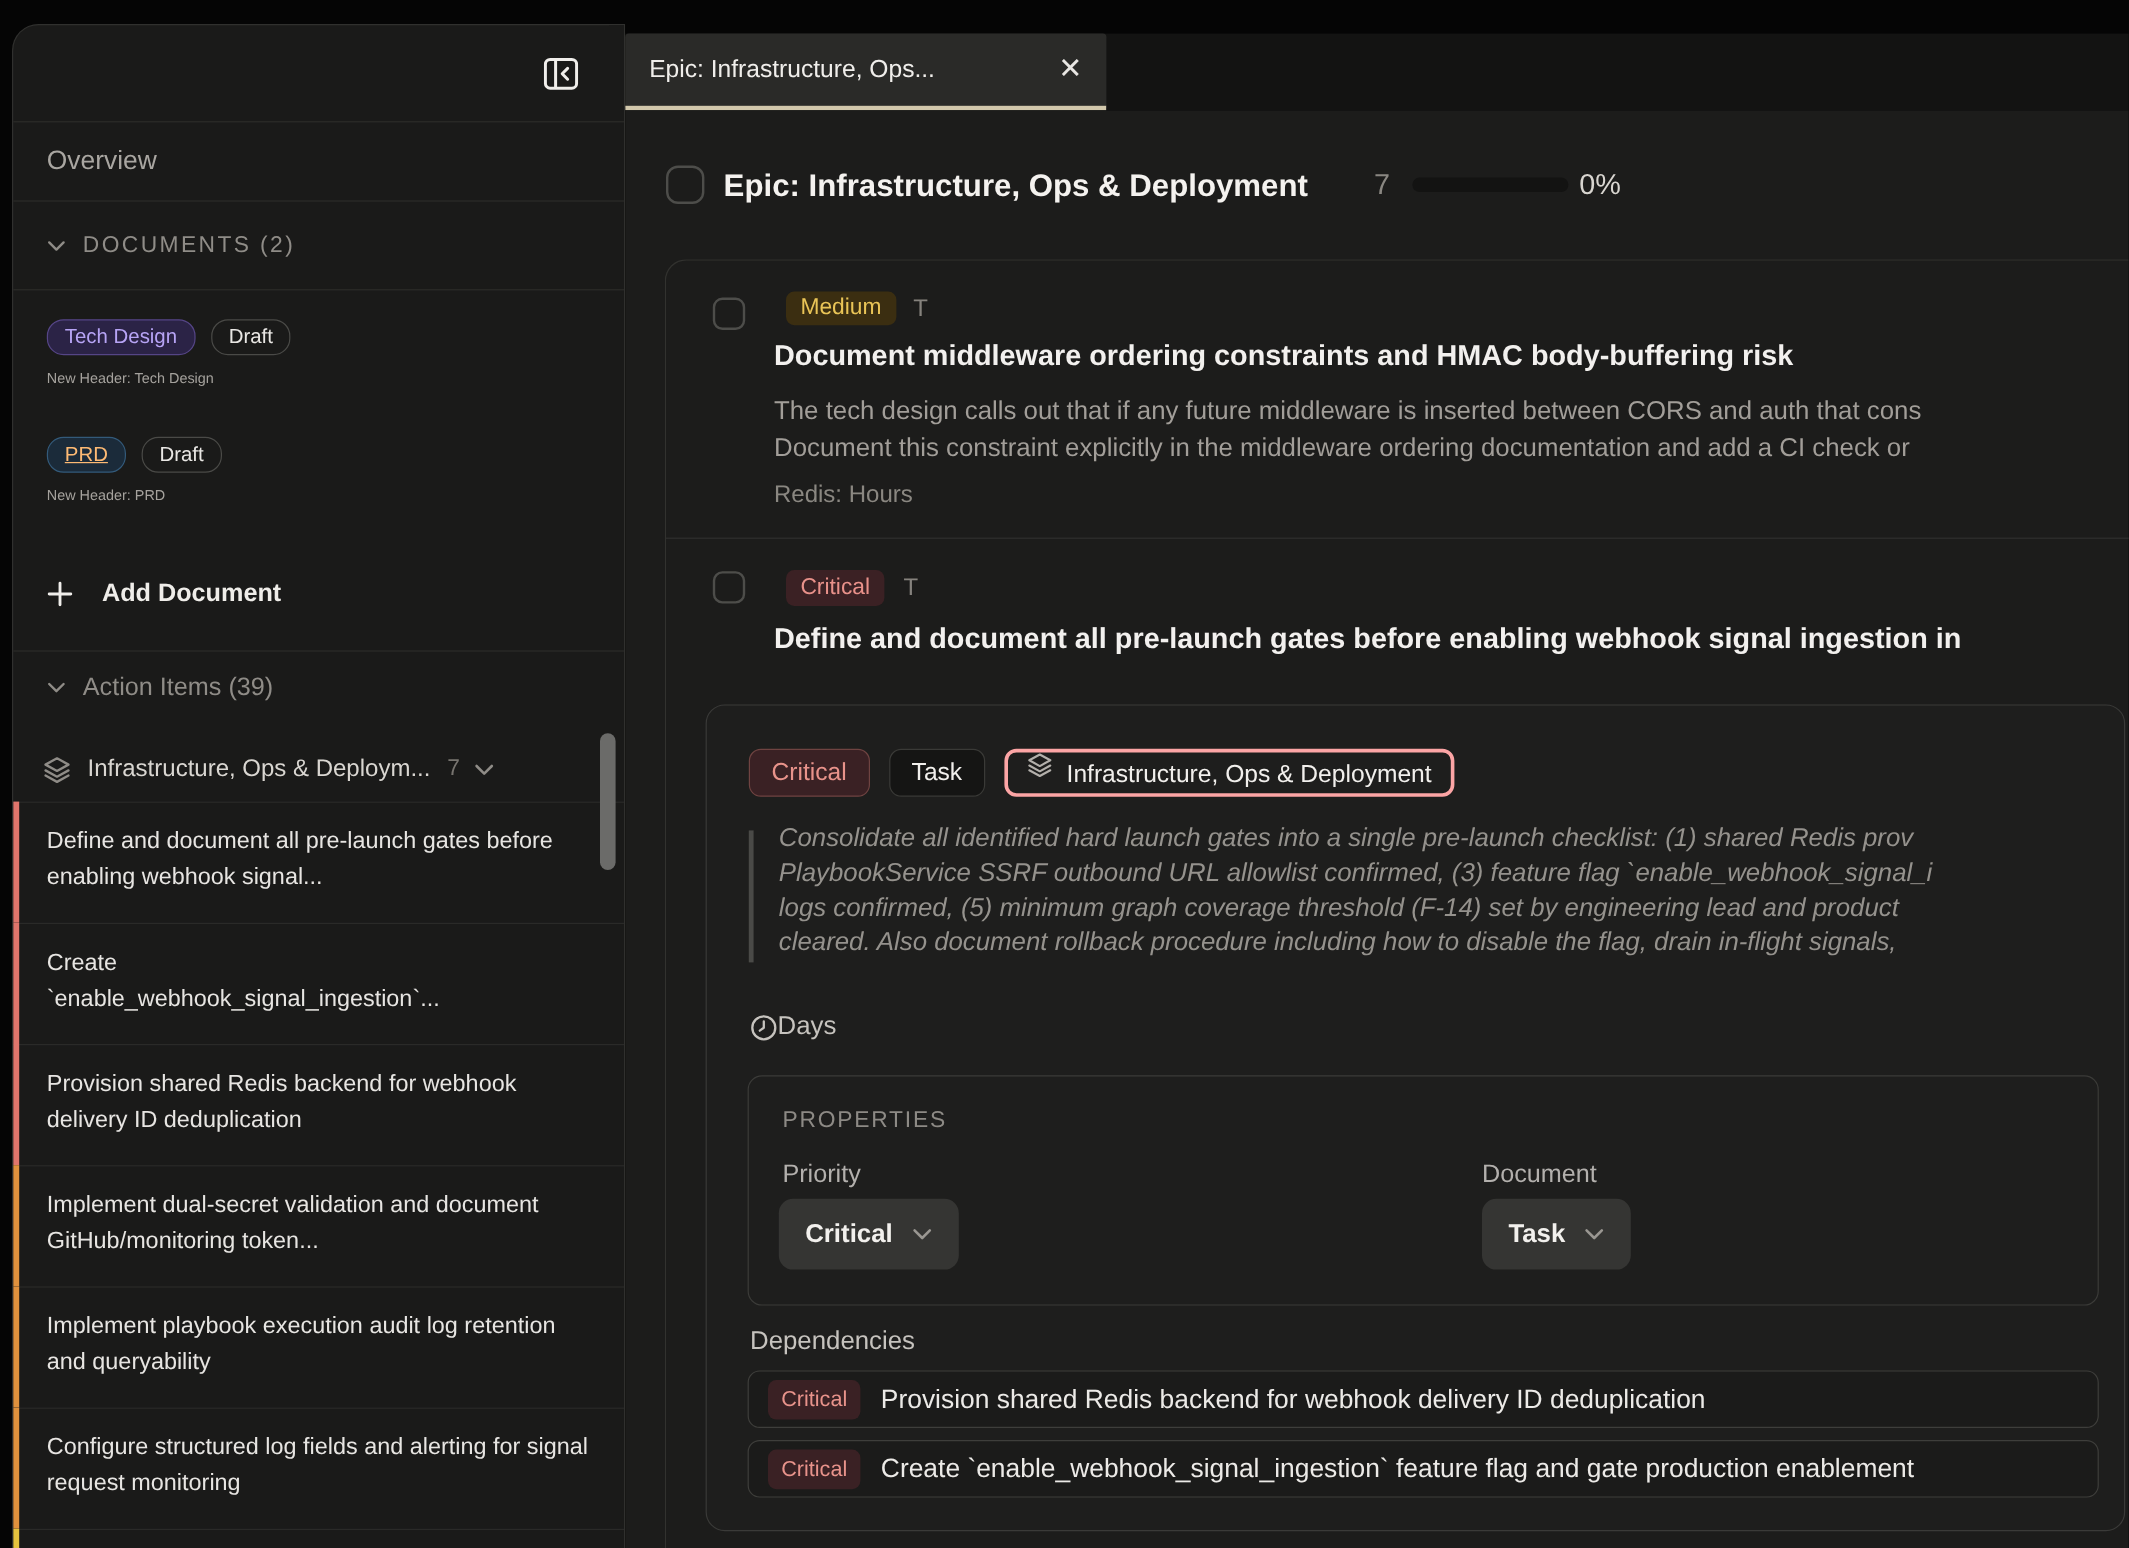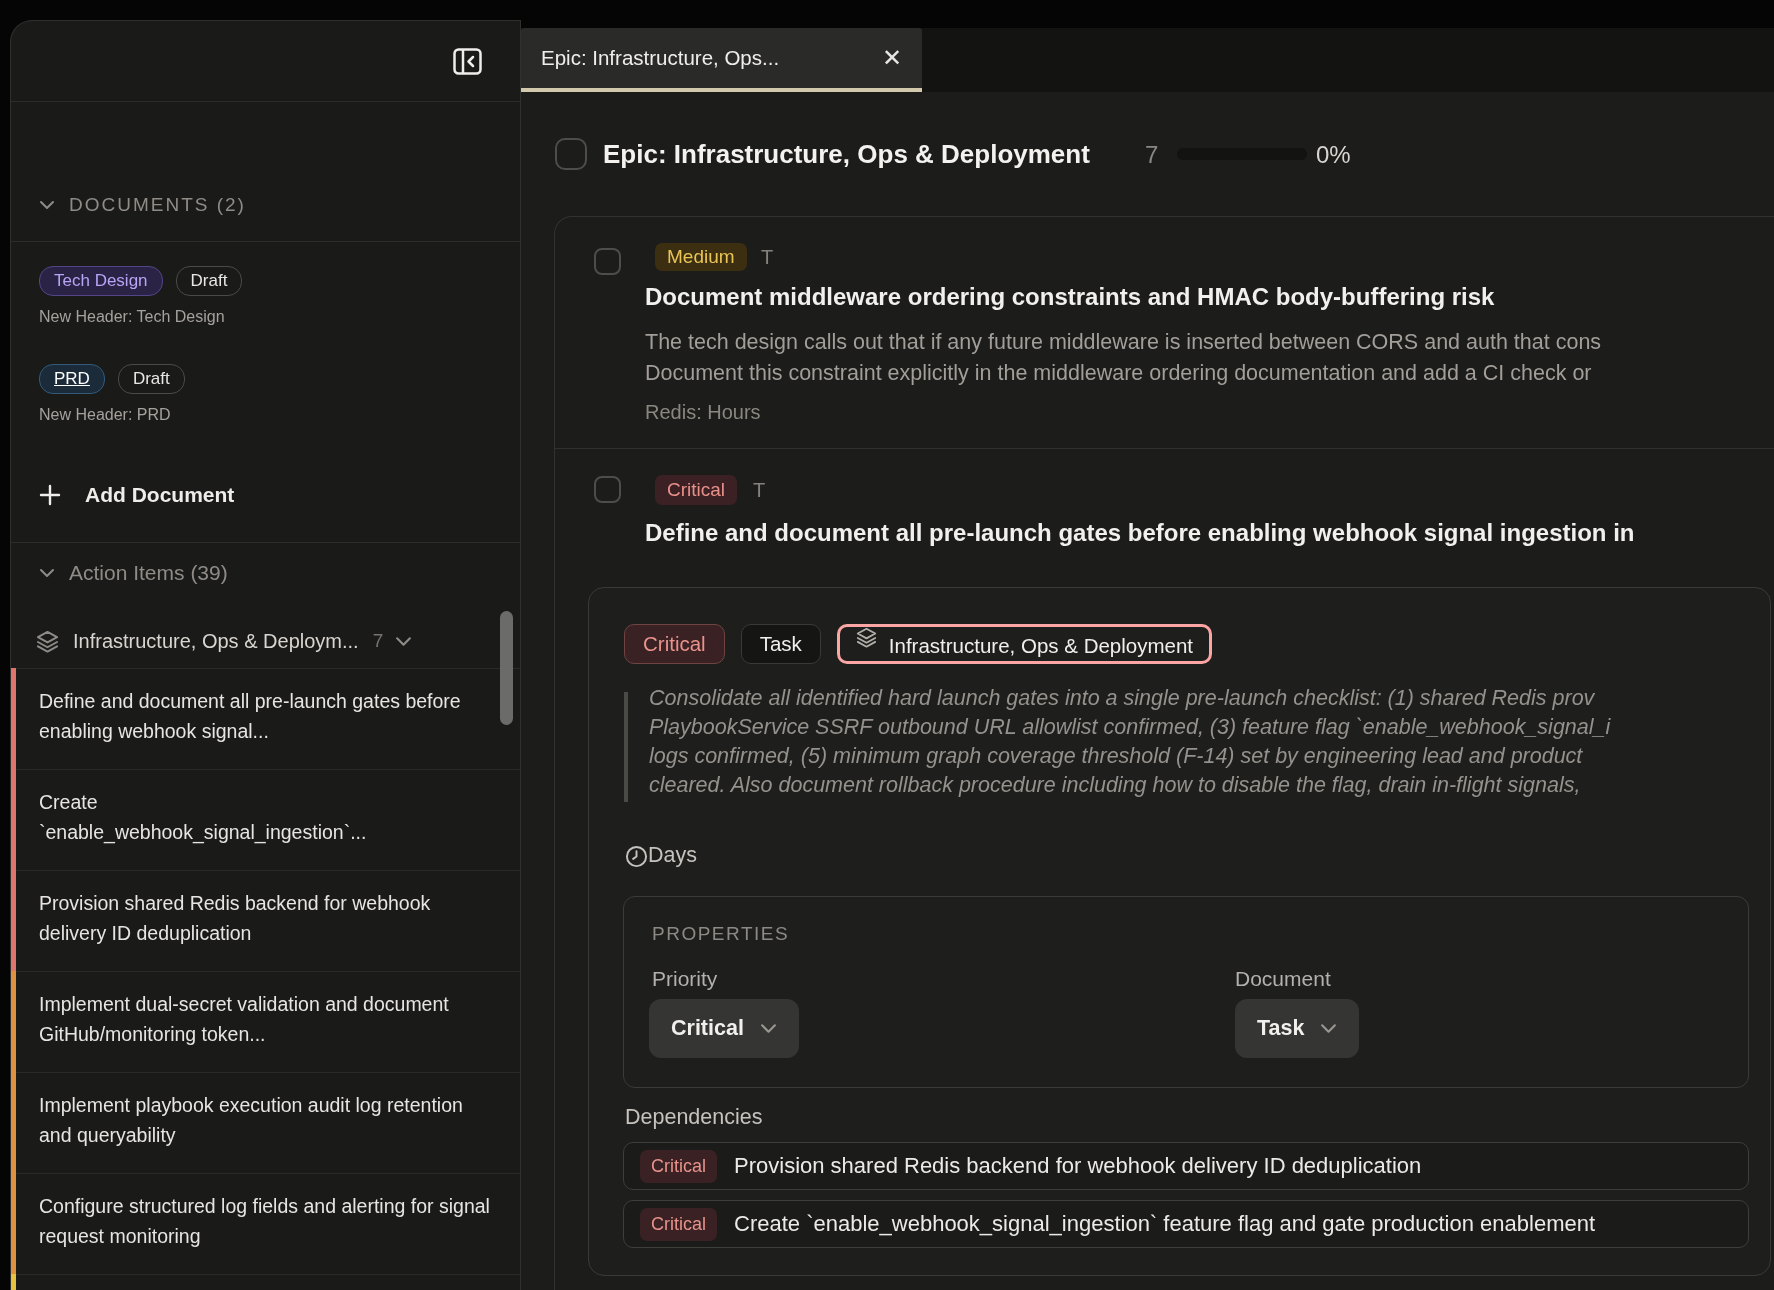--- a/index.html
+++ b/index.html
@@ -25,23 +25,23 @@
   .sb-row-overview{position:absolute;left:0;top:80px;right:0;height:67px;
        border-bottom:1px solid #2c2c2a;display:flex;align-items:center;padding-left:28px;box-sizing:border-box;}
   .sb-overview-text{font-size:22px;color:#a9a6a1;}
   .sb-row-documents{position:absolute;left:0;top:147px;right:0;height:74px;
        border-bottom:1px solid #2c2c2a;display:flex;align-items:center;gap:14px;padding-left:28px;box-sizing:border-box;}
   .sb-section-title{font-size:19px;letter-spacing:2px;color:#8f8c87;}
   .chev{stroke:#8f8c87;stroke-width:2;fill:none;stroke-linecap:round;stroke-linejoin:round;}
 
   .badge{display:inline-block;border-radius:14px;padding:3px 14px;font-size:17px;line-height:22px;}
   .badge-techdesign{color:#b7a4f5;background:#2b2346;border:1px solid #554586;}
-  .badge-prd{color:#ffffff;background:#1b2b3a;border:1px solid #335a7a;text-decoration:underline;}
+  .badge-prd{color:#fdba74;background:#1b2b3a;border:1px solid #335a7a;text-decoration:underline;}
   .badge-draft{color:#e9e7e4;background:transparent;border:1px solid #4a4a47;}
-  .doc-title{font-size:16px;color:#a5a29d;}
+  .doc-title{font-size:12px;color:#a5a29d;}
 
   .add-doc{position:absolute;left:28px;top:462px;display:flex;align-items:center;gap:24px;}
   .add-doc-label{font-size:21px;font-weight:600;color:#efede9;}
 
   .sb-divider2{position:absolute;left:0;top:521px;right:0;height:0;border-top:1px solid #2c2c2a;}
   .sb-row-actionitems{position:absolute;left:28px;top:540px;display:flex;align-items:center;gap:14px;}
   .sb-actionitems-text{font-size:21px;color:#8f8c87;}
   .sb-group-row{position:absolute;left:25px;top:602px;right:20px;height:36px;display:flex;align-items:center;}
   .sb-group-label{font-size:20px;color:#d9d6d1;margin-left:14px;white-space:nowrap;}
   .sb-group-count{font-size:19px;color:#77746f;margin-left:14px;}
@@ -115,20 +115,23 @@
   <div class="sb-header">
     <span class="collapse-icon">
       <svg width="29" height="27" viewBox="0 0 29 27">
         <rect x="1.5" y="1.5" width="26" height="24" rx="4" fill="none" stroke="#f0eeeb" stroke-width="2.5"></rect>
         <line x1="10" y1="1.5" x2="10" y2="25.5" stroke="#f0eeeb" stroke-width="2.5"></line>
         <polyline points="20,9 15.5,13.5 20,18" fill="none" stroke="#f0eeeb" stroke-width="2.5" stroke-linecap="round" stroke-linejoin="round"></polyline>
       </svg>
     </span>
   </div>
 
+  <div class="sb-row-overview">
+    <span class="sb-overview-text">Overview</span>
+  </div>
 
   <div class="sb-row-documents">
     <svg class="chev" width="16" height="10" viewBox="0 0 16 10">
         <polyline points="2,2 8,8 14,2"></polyline>
       </svg>
     <span class="sb-section-title">DOCUMENTS (2)</span>
   </div>
 
   <div class="abs" style="left:28px;top:245px;display:flex;gap:13px;">
     <span class="badge badge-techdesign">Tech Design</span>

